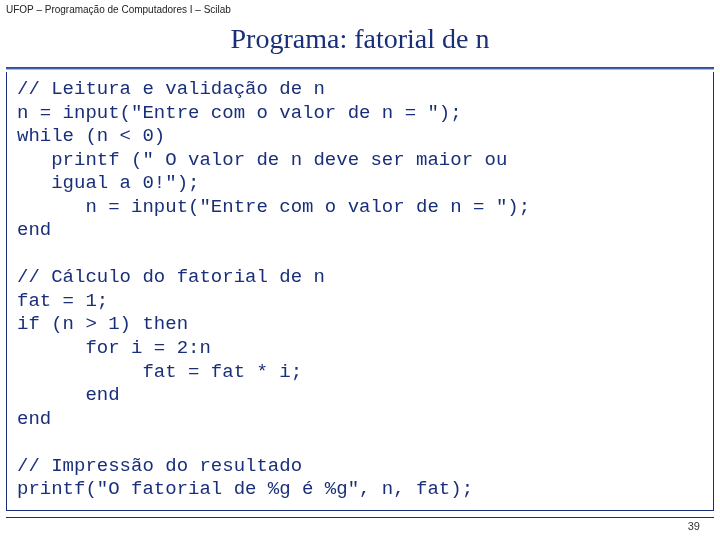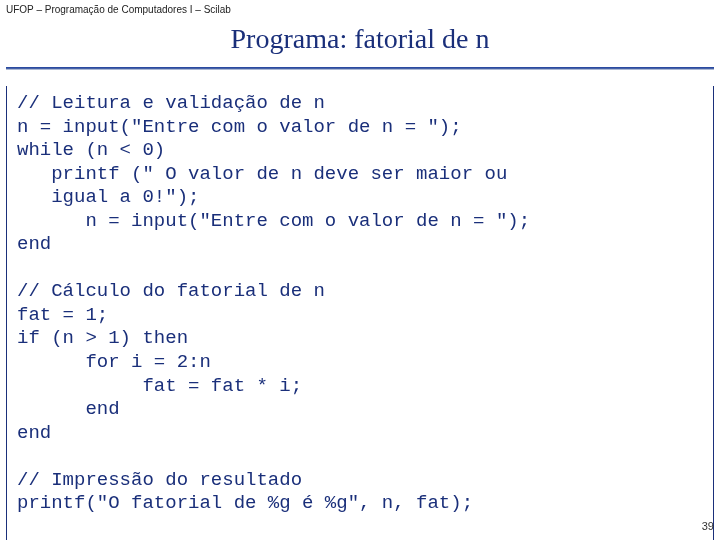--- a/index.html
+++ b/index.html
@@ -24,41 +24,41 @@
     color: #1a2f7a;
     padding: 6px 0 12px 0;
     background: #fff;
   }
   .rule {
     height: 3px;
     background: linear-gradient(to bottom, #2b4aa0 0%, #2b4aa0 45%, #7a8fb8 60%, #cfd6e6 100%);
     margin: 0 6px;
   }
   .code-frame {
-    margin: 16px 6px;
+    margin: 2px 6px;
     border: 1px solid #1a2f7a;
     border-top: none;
-    padding: 6px 10px 24px 10px;
+    padding: 6px 10px 8px 10px;
   }
   pre.code {
     margin: 0;
     font-family: "Courier New", Courier, monospace;
     font-size: 19px;
     line-height: 1.24;
     color: #1a2f7a;
     white-space: pre;
   }
   .smallrule {
     margin: 6px 6px 0 6px;
     height: 0;
     border-bottom: 1px solid #1a2f7a;
   }
   .pagenum {
     position: absolute;
-    right: 6px;
+    right: 20px;
     bottom: 8px;
     font-family: Arial, Helvetica, sans-serif;
     font-size: 11px;
     color: #333;
   }
 </style>
 </head>
 <body>
 
 <div class="header-bar">UFOP – Programação de Computadores I – Scilab</div>

